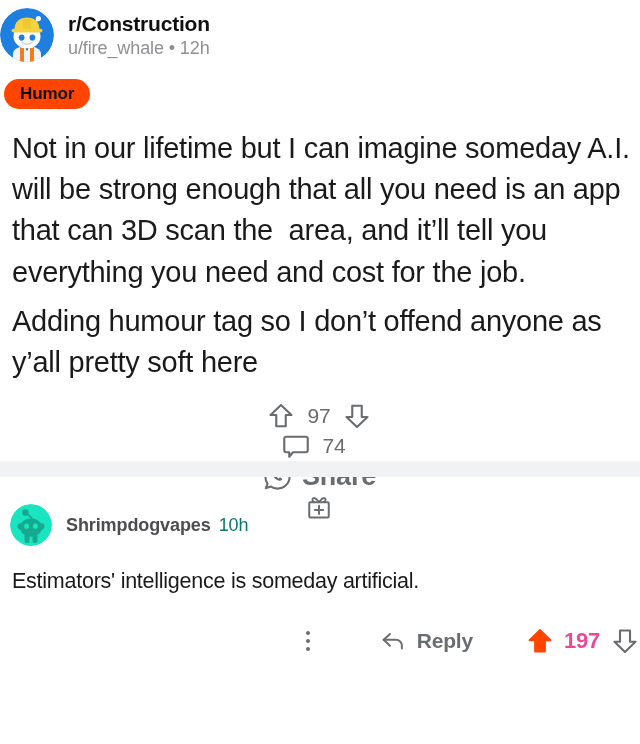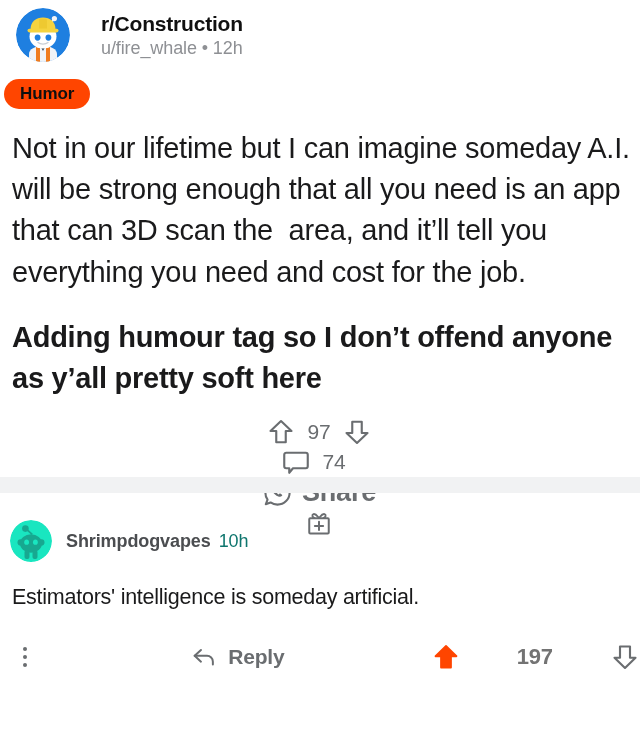--- a/index.html
+++ b/index.html
@@ -21,24 +21,23 @@
     position: relative;
     background: #ffffff;
     display: flex;
     flex-direction: column;
   }
 
   
   .post-header {
     display: flex;
     align-items: center;
-    padding: 8px 0 0 16px;
+    padding: 8px 0 0 0;
     height: 62px;
     box-sizing: border-box;
-    gap: 17px;
   }
   .avatar {
     width: 54px;
     height: 54px;
     border-radius: 50%;
     flex: 0 0 54px;
     overflow: hidden;
     display: block;
   }
   .header-text {
@@ -93,22 +92,21 @@
     font-size: 29px;
     line-height: 1.42;
     color: #1a1a1b;
     letter-spacing: -0.25px;
   }
   .post-body p {
     margin: 0;
     white-space: pre-wrap;
   }
   .post-body p + p {
-    margin-top: 24px;
-    font-weight: bold;
+    margin-top: 8px;
   }
 
   
   .action-bar {
     display: flex;
     align-items: center;
     padding: 0 16px 0 14px;
     height: 60px;
     margin-top: 18px;
     flex-direction: column;
@@ -186,21 +184,21 @@
     color: #1a1a1b;
     line-height: 1.4;
     padding-top: 20px;
     letter-spacing: -0.25px;
   }
 
   
   .comment-actions {
     display: flex;
     align-items: center;
-    justify-content: space-between;
+    justify-content: flex-end;
     padding: 0 0 0 12px;
     height: 54px;
     margin-top: 2px;
   }
   .kebab {
     display: inline-flex;
     flex-direction: column;
     align-items: center;
     justify-content: center;
     width: 26px;
@@ -217,21 +215,21 @@
   .reply-label {
     font-size: 21px;
     font-weight: bold;
     color: #6a6d70;
     margin-left: 10px;
     letter-spacing: -0.2px;
   }
   .comment-score {
     font-size: 22px;
     font-weight: bold;
-    color: #737373;
+    color: #ec4899;
     margin: 0 10px 0 9px;
     letter-spacing: -0.2px;
   }
   .gap-kebab-reply { width: 58px; }
   .gap-reply-vote { width: 52px; }
   svg { display: block; }
 </style>
 </head>
 <body>
 

